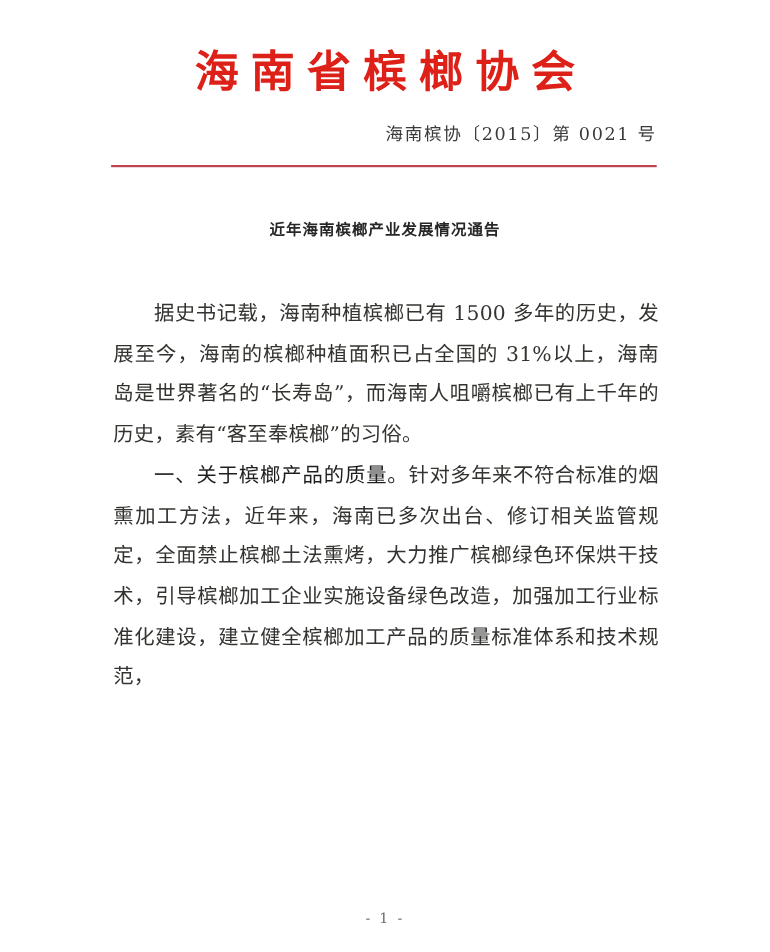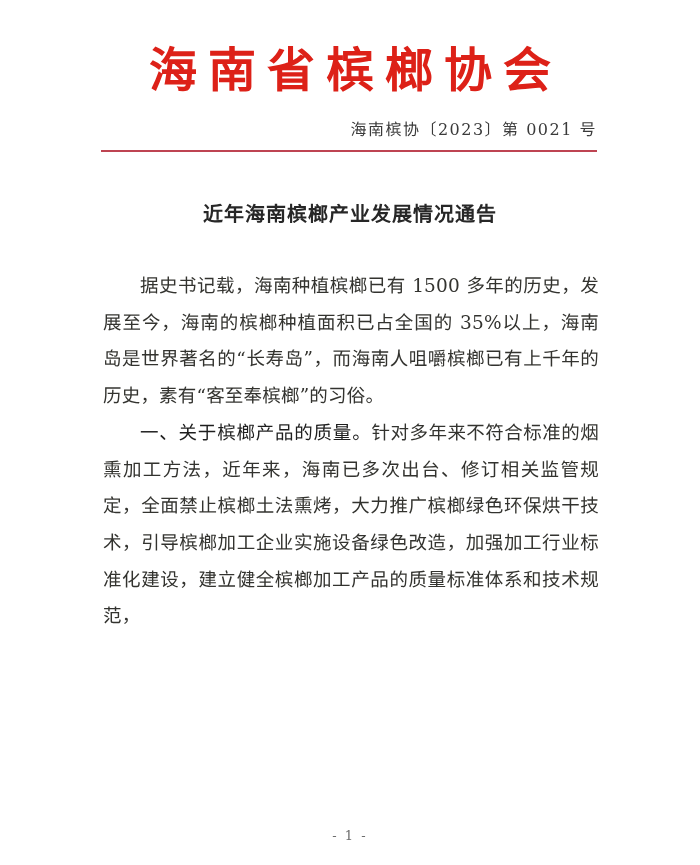--- a/index.html
+++ b/index.html
@@ -30,21 +30,21 @@
     left: 0;
     top: 0;
     width: 700px;
   }
 
   .org-title {
     text-align: center;
     color: #DD2118;
     font-family: "DejaVu Serif", "Liberation Serif", serif;
     font-weight: 700;
-    font-size: 48px;
+    font-size: 40px;
     line-height: 1;
     letter-spacing: 11px;
     text-indent: 11px;
     padding-top: 46px;
     white-space: nowrap;
   }
 
   .doc-number {
     text-align: right;
     padding-right: 103px;
@@ -67,21 +67,21 @@
 
   
   .doc-title {
     position: absolute;
     left: 0;
     top: 198px;
     width: 700px;
     text-align: center;
     font-family: "DejaVu Sans", "Liberation Sans", sans-serif;
     font-weight: 700;
-    font-size: 20px;
+    font-size: 14px;
     letter-spacing: 1px;
     color: #272727;
     white-space: nowrap;
   }
 
   
   .body-copy {
     position: absolute;
     left: 103px;
     top: 268px;
@@ -124,30 +124,30 @@
     font-family: "DejaVu Serif", "Liberation Serif", serif;
   }
 </style>
 </head>
 <body>
 
 <div class="page">
 
   <div class="letterhead">
     <div class="org-title">海南省槟榔协会</div>
-    <div class="doc-number">海南槟协〔2023〕第 0021 号</div>
+    <div class="doc-number">海南槟协〔2015〕第 0021 号</div>
   </div>
 
   <div class="red-rule"></div>
 
   <div class="doc-title">近年海南槟榔产业发展情况通告</div>
 
   <div class="body-copy">
     <p class="para">
-      <span class="lead"></span><span>据史书记载，海南种植槟榔已有 1500 多年的历史，发展至今，海南的槟榔种植面积已占全国的 35%以上，海南岛是世界著名的“长寿岛”，而海南人咀嚼槟榔已有上千年的历史，素有“客至奉槟榔”的习俗。</span>
+      <span class="lead"></span><span>据史书记载，海南种植槟榔已有 1500 多年的历史，发展至今，海南的槟榔种植面积已占全国的 31%以上，海南岛是世界著名的“长寿岛”，而海南人咀嚼槟榔已有上千年的历史，素有“客至奉槟榔”的习俗。</span>
     </p>
     <p class="para">
       <span class="lead">一、关于槟榔产品的质量。</span><span>针对多年来不符合标准的烟熏加工方法，近年来，海南已多次出台、修订相关监管规定，全面禁止槟榔土法熏烤，大力推广槟榔绿色环保烘干技术，引导槟榔加工企业实施设备绿色改造，加强加工行业标准化建设，建立健全槟榔加工产品的质量标准体系和技术规范，</span>
     </p>
   </div>
 
   <div class="page-number">- 1 -</div>
 
 </div>
 

